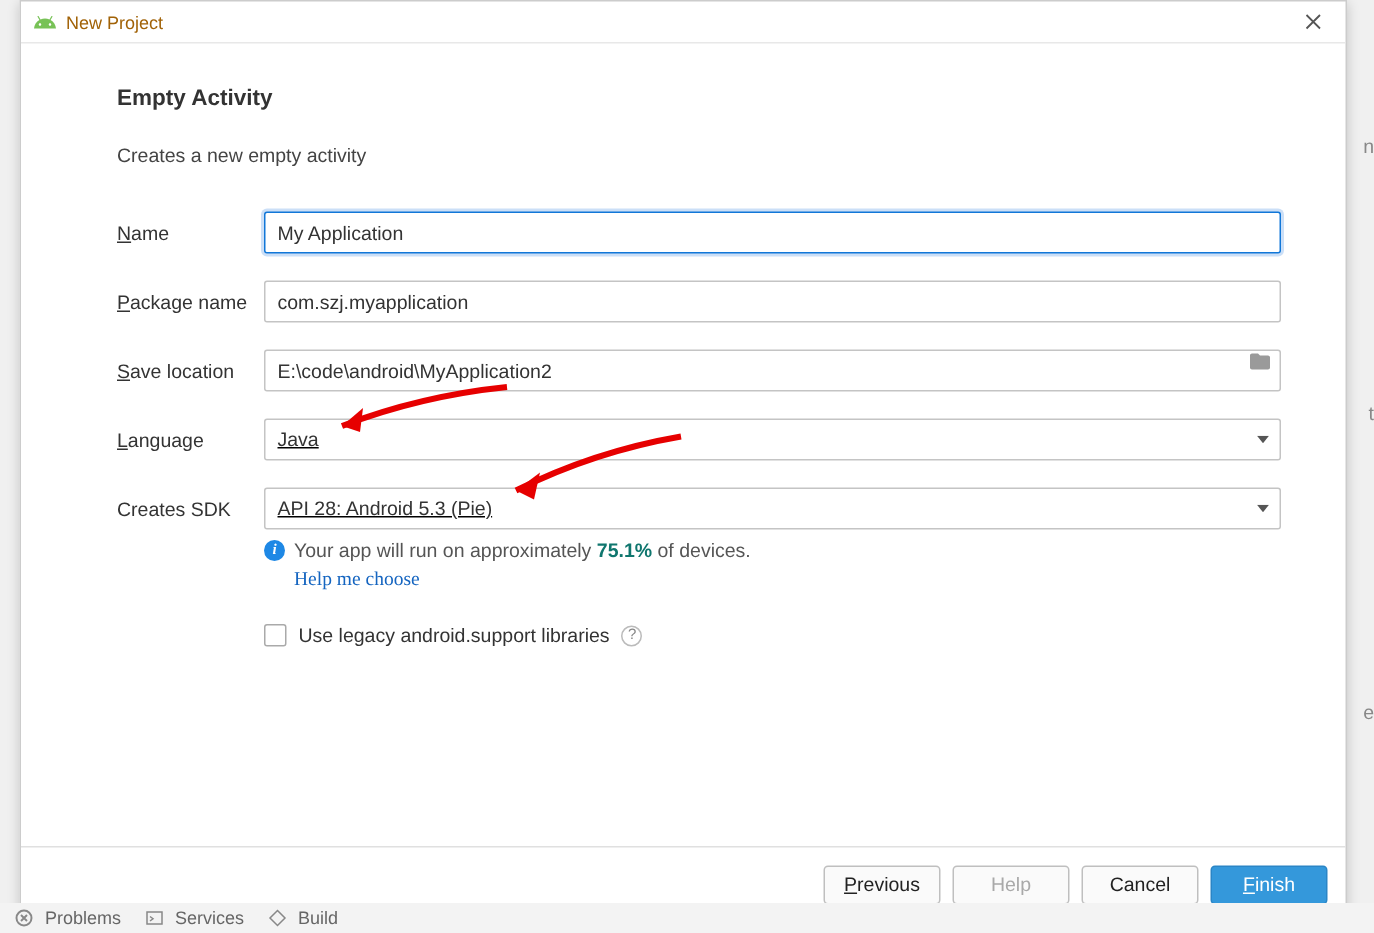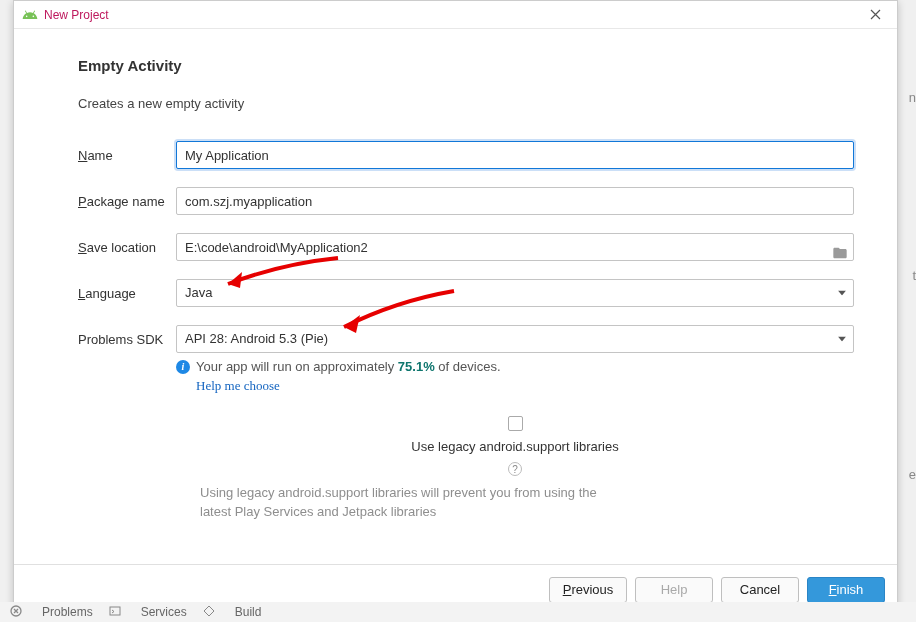--- a/index.html
+++ b/index.html
@@ -1,53 +1,53 @@
 <!DOCTYPE html>
 <html><head>
   <meta charset="utf-8">
   <style>
     * { box-sizing: border-box; margin: 0; padding: 0; }
     body { font-family: "Segoe UI", Tahoma, sans-serif; font-size: 13px; background: #f0f0f0; width: 916px; height: 622px; overflow: hidden; position: relative; }
     .dialog { position: absolute; left: 13px; top: 0; width: 885px; height: 615px; background: #fff; border: 1px solid #ccc; box-shadow: 0 2px 8px rgba(0,0,0,0.2); display: flex; flex-direction: column; }
     .title-bar { height: 28px; display: flex; align-items: center; padding: 0 8px; border-bottom: 1px solid #e8e8e8; }
     .title-bar .android-icon { width: 16px; height: 16px; margin-right: 6px; }
-    .title-bar .title-text { font-size: 12px; color: #be185d; flex: 1; }
+    .title-bar .title-text { font-size: 12px; color: #a16207; flex: 1; }
     .close-btn { width: 28px; height: 28px; display: flex; align-items: center; justify-content: center; cursor: pointer; color: #555; }
     .content { flex: 1; padding: 28px 43px 20px 64px; overflow: auto; }
     .heading { font-size: 15px; font-weight: 700; color: #333; margin-bottom: 22px; }
     .sub-desc { font-size: 13px; color: #444; margin-bottom: 30px; }
     .form-row { display: flex; align-items: center; margin-bottom: 18px; }
     .form-label { width: 98px; font-size: 13px; color: #333; }
     .form-label u { text-decoration: underline; }
     .text-input { flex: 1; height: 28px; border: 1px solid #c4c4c4; padding: 0 8px; font-size: 13px; border-radius: 2px; background: #fff; color: #333; }
     .text-input.focused { border: 1px solid #1177d8; box-shadow: 0 0 0 2px rgba(46,127,224,0.25); outline: none; }
     .text-input.with-icon { padding-right: 28px; }
-    .input-wrap { flex: 1; position: relative; display: flex; align-items: flex-end; }
+    .input-wrap { flex: 1; position: relative; display: flex; align-items: flex-start; }
     .input-icon { position: absolute; right: 6px; width: 16px; height: 16px; fill: #9a9a9a; }
-    .select-wrap { flex: 1; position: relative; }
+    .select-wrap { flex: 1; position: relative; text-decoration: underline; }
     .select { width: 100%; height: 28px; border: 1px solid #c4c4c4; padding: 0 24px 0 8px; font-size: 13px; border-radius: 2px; background: #fff; color: #333; appearance: none; line-height: 26px; cursor: pointer; }
     .select-arrow { position: absolute; right: 8px; top: 50%; transform: translateY(-50%); pointer-events: none; }
     .info-block { margin-left: 98px; margin-top: -6px; margin-bottom: 22px; font-size: 13px; color: #555; }
     .info-line { display: flex; align-items: center; gap: 6px; margin-bottom: 4px; }
     .info-icon { width: 14px; height: 14px; border-radius: 50%; background: #1e88e5; color: #fff; display: inline-flex; align-items: center; justify-content: center; font-size: 10px; font-style: italic; font-family: Georgia, serif; font-weight: bold; }
     .info-text strong { font-weight: 700; color: #0f766e; }
     .link { color: #1565c0; cursor: pointer; margin-left: 20px; font-family: Liberation Serif, serif; }
-    .checkbox-row { margin-left: 98px; display: flex; align-items: center; gap: 8px; margin-bottom: 8px; flex-direction: column; }
+    .checkbox-row { margin-left: 98px; display: flex; align-items: center; gap: 8px; margin-bottom: 22px; }
     .checkbox { width: 15px; height: 15px; border: 1px solid #aaa; border-radius: 2px; cursor: pointer; background: #fff; }
     .checkbox-label { font-size: 13px; color: #333; }
     .help-q { width: 14px; height: 14px; border: 1px solid #bbb; border-radius: 50%; color: #888; font-size: 10px; display: inline-flex; align-items: center; justify-content: center; cursor: pointer; }
     .hint-text { margin-left: 122px; font-size: 13px; color: #8e8e8e; max-width: 420px; line-height: 1.45; }
     .button-bar { height: 50px; border-top: 1px solid #e0e0e0; display: flex; align-items: center; justify-content: flex-end; padding: 0 12px; gap: 8px; }
     .btn { min-width: 78px; height: 26px; border: 1px solid #bfbfbf; background: #fafafa; border-radius: 3px; font-size: 13px; color: #222; cursor: pointer; padding: 0 10px; }
     .btn:disabled { color: #a9a9a9; cursor: default; }
     .btn.primary { background: #3498db; border-color: #2a85c6; color: #fff; }
     .btn u { text-decoration: underline; }
     .red-arrow { position: absolute; pointer-events: none; }
     .status-bar { position: absolute; bottom: 0; left: 0; right: 0; height: 20px; display: flex; align-items: center; padding: 0 10px; gap: 16px; font-size: 12px; color: #666; background: #f3f3f3; }
-    .status-item { display: flex; align-items: flex-start; gap: 20px; }
+    .status-item { display: flex; align-items: center; gap: 8px; }
     .status-icon { width: 12px; height: 12px; }
     .bg-fragments { position: absolute; right: 0; font-size: 13px; color: #888; }
   </style>
 </head>
 <body>
 
 <div class="bg-fragments" style="top:90px;">n</div>
 <div class="bg-fragments" style="top:268px;">t</div>
 <div class="bg-fragments" style="top:467px;">e</div>
 
@@ -92,21 +92,21 @@
       <div class="form-label"><u>L</u>anguage</div>
       <div class="select-wrap">
         <div class="select">Java</div>
         <svg class="select-arrow" width="8" height="5" viewBox="0 0 8 5">
             <path fill="#555" d="M0 0 L8 0 L4 5 Z"></path>
           </svg>
       </div>
     </div>
 
     <div class="form-row" style="margin-bottom:12px;">
-      <div class="form-label">Problems SDK</div>
+      <div class="form-label">Creates SDK</div>
       <div class="select-wrap">
         <div class="select">API 28: Android 5.3 (Pie)</div>
         <svg class="select-arrow" width="8" height="5" viewBox="0 0 8 5">
             <path fill="#555" d="M0 0 L8 0 L4 5 Z"></path>
           </svg>
       </div>
     </div>
 
     <div class="info-block">
       <div class="info-line">
@@ -116,21 +116,20 @@
         </span>
       </div>
       <div class="link">Help me choose</div>
     </div>
 
     <div class="checkbox-row">
       <div class="checkbox"></div>
       <span class="checkbox-label">Use legacy android.support libraries</span>
       <span class="help-q">?</span>
     </div>
-    <div class="hint-text">Using legacy android.support libraries will prevent you from using the latest Play Services and Jetpack libraries</div>
   </div>
 
   <div class="button-bar">
     <button class="btn"><u>P</u>revious</button>
     <button class="btn" disabled="">Help</button>
     <button class="btn">Cancel</button>
     <button class="btn primary"><u>F</u>inish</button>
   </div>
 
   <svg class="red-arrow" style="left:196px; top:253px;" width="130" height="38" viewBox="0 0 130 38">

